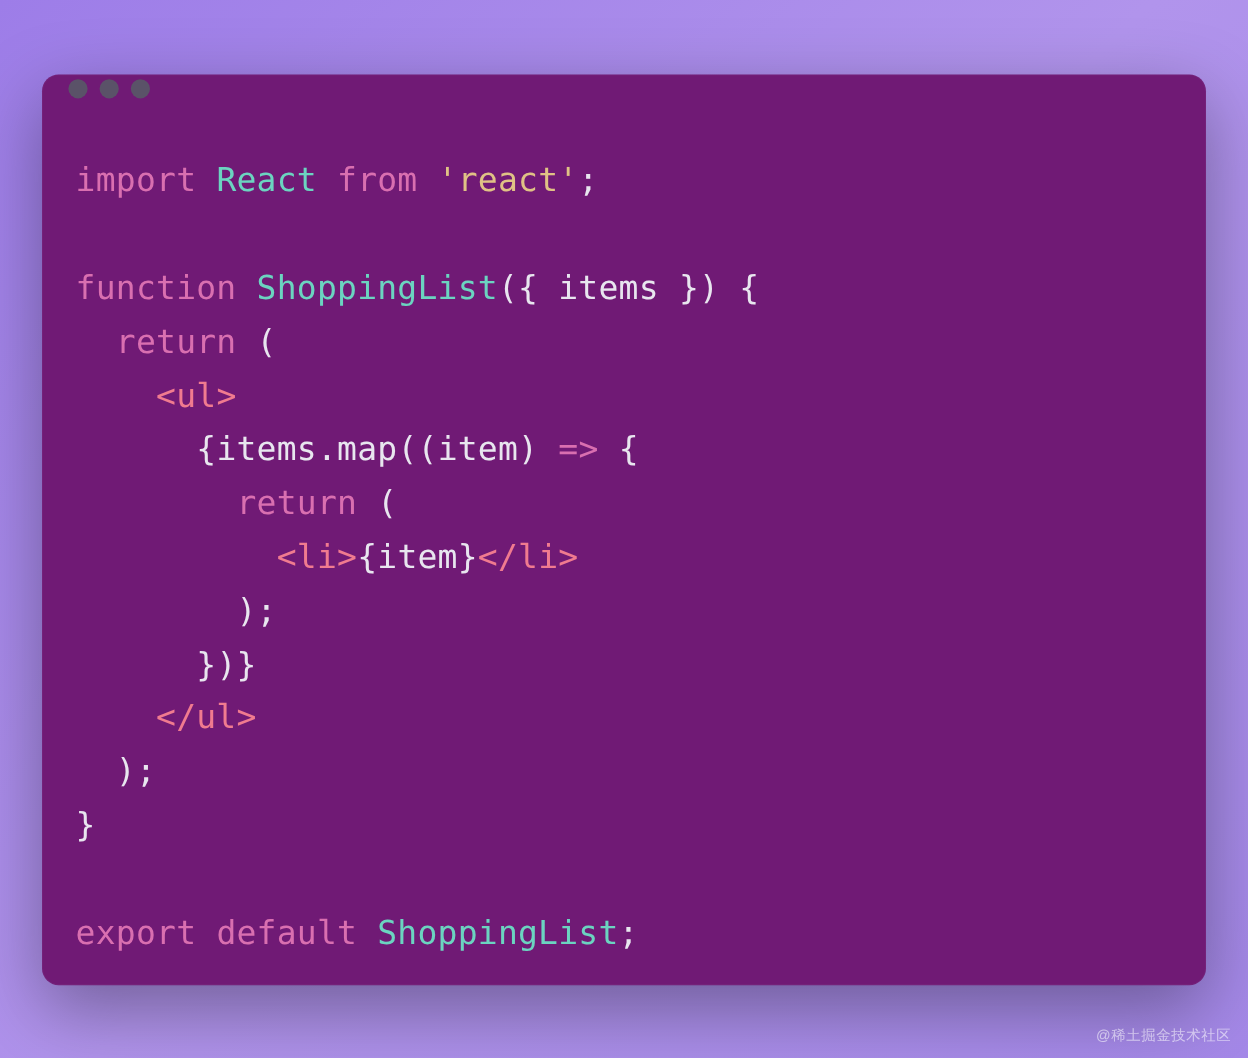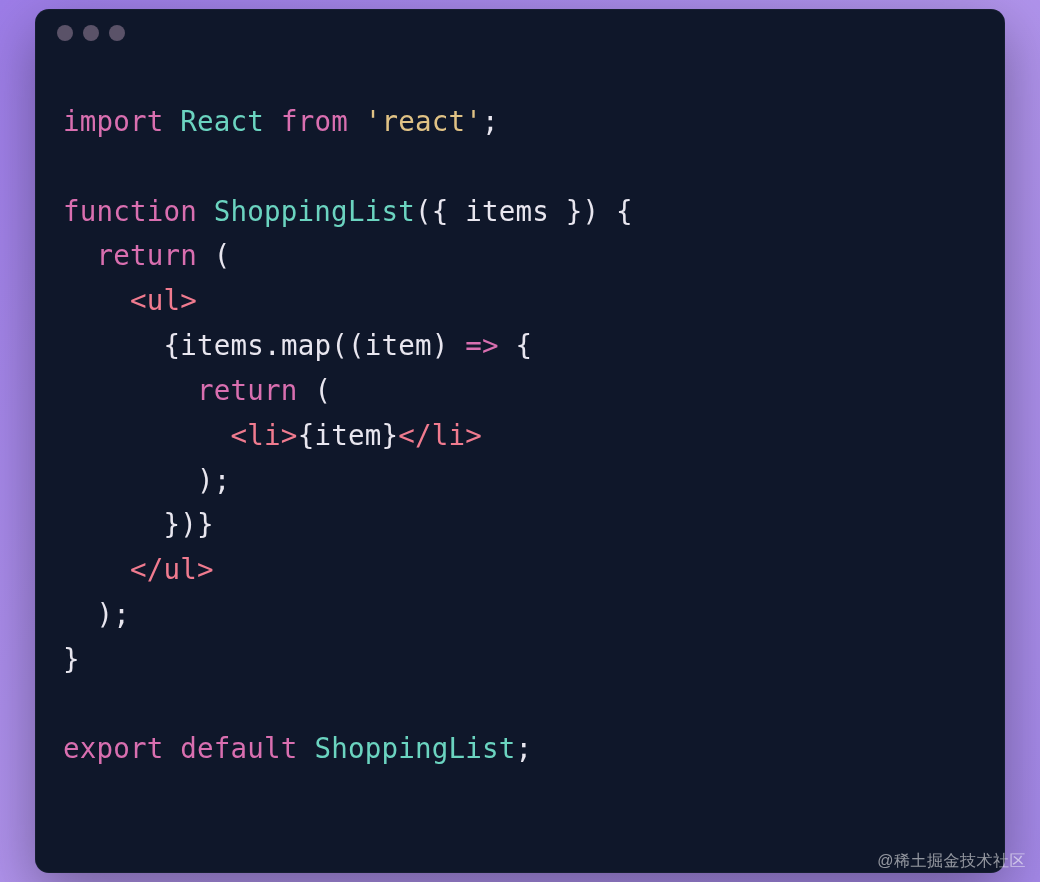--- a/index.html
+++ b/index.html
@@ -8,22 +8,22 @@
     height: 882px;
     background: linear-gradient(135deg, #9d7de8 0%, #b194ec 50%, #a488e8 100%);
     display: flex;
     align-items: center;
     justify-content: center;
     font-family: ui-monospace, "SF Mono", Menlo, Consolas, monospace;
     position: relative;
   }
   .window {
     width: 970px;
-    height: 864px;
-    background: #0f172a;
+    height: 759px;
+    background: #701a75;
     border-radius: 14px;
     box-shadow: 0 20px 60px rgba(0,0,0,0.35), 0 0 0 1px rgba(255,255,255,0.03) inset;
     overflow: hidden;
     display: flex;
     flex-direction: column;
   }
   .titlebar {
     height: 48px;
     display: flex;
     align-items: center;
@@ -55,21 +55,21 @@
   .tag        { color: #f07b8f; }
   .fn         { color: #e8e6ef; }
   .punc       { color: #e8e6ef; }
   .param      { color: #e8e6ef; }
   .arrow      { color: #d96fb0; }
   .watermark {
     position: absolute;
     right: 14px;
     bottom: 10px;
     font-family: -apple-system, BlinkMacSystemFont, "Segoe UI", sans-serif;
-    font-size: 16px;
+    font-size: 12px;
     color: rgba(255,255,255,0.55);
     letter-spacing: 0.5px;
   }
 </style>
 </head>
 <body>
 
 <div class="window">
   <div class="titlebar">
     <div class="dot"></div>

